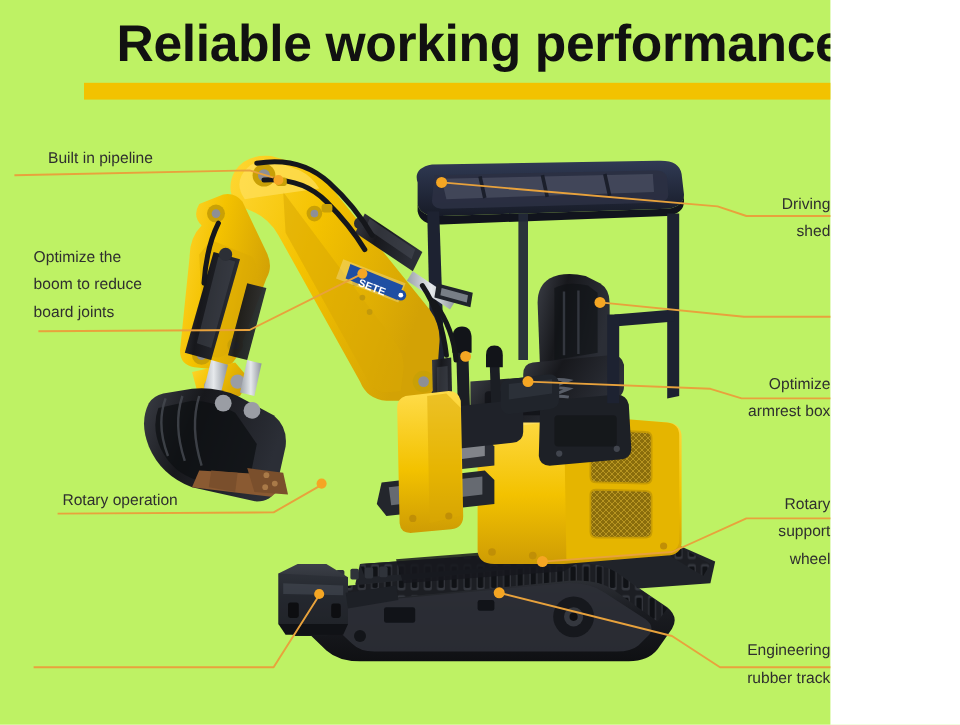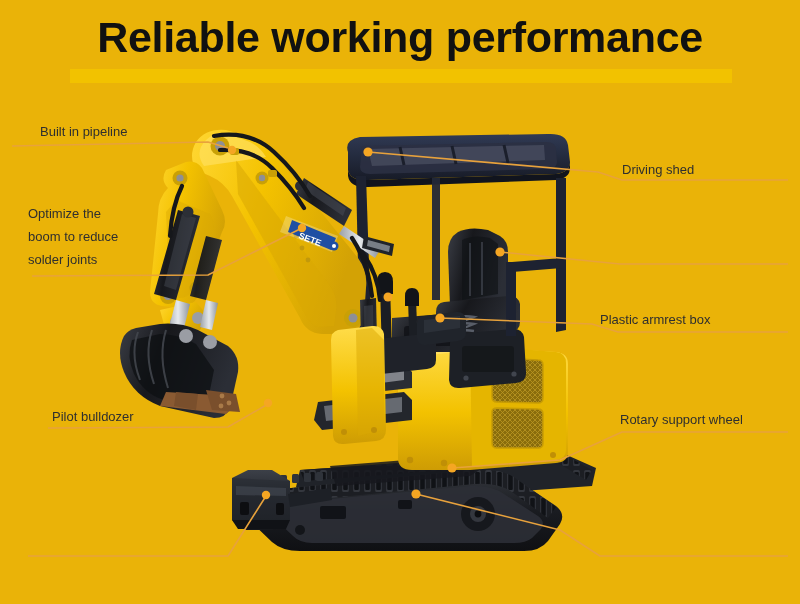--- a/index.html
+++ b/index.html
@@ -3,21 +3,21 @@
 <meta charset="utf-8">
 <style>
   html,body{margin:0;padding:0;}
   body{
     width:800px;height:604px;
     background:#ffffff;
     font-family:"Liberation Sans", sans-serif;
     overflow:hidden;
     position:relative;
   }
-  #stage{position:relative;width:800px;height:604px;overflow:hidden;background:#eab308;}
+  #stage{position:relative;width:692px;height:604px;overflow:hidden;background:#bef264;}
 
   
   .title{
     position:absolute;left:0;top:12px;width:800px;
     text-align:center;
     font-size:43px;font-weight:bold;color:#111;
     letter-spacing:-0.3px;
     line-height:50px;
     white-space:nowrap;
   }
@@ -27,21 +27,21 @@
   }
 
   
   .label{
     position:absolute;
     color:#2f2f2f;
     font-size:13px;
     line-height:23px;
     white-space:pre-line;
   }
-  .label.r{text-align:left;}
+  .label.r{text-align:right;}
 
   
   svg.layer{position:absolute;left:0;top:0;width:800px;height:604px;overflow:visible;}
   svg.lines{pointer-events:none;}
 </style>
 </head>
 <body>
 
 <div id="stage">
 
@@ -400,26 +400,27 @@
       <circle cx="440" cy="318" r="4.6"></circle>
       <circle cx="452" cy="468" r="4.6"></circle>
       <circle cx="416" cy="494" r="4.6"></circle>
     </g>
   </svg>
 
   <div class="label" style="left:40px;  top:120px;">Built in pipeline</div>
 
   <div class="label" style="left:28px;  top:202px;">Optimize the
 boom to reduce
-solder joints</div>
-
-  <div class="label" style="left:52px;  top:405px;">Pilot bulldozer</div>
+board joints</div>
+
+  <div class="label" style="left:52px;  top:405px;">Rotary operation</div>
 
 
   <div class="label r" style="left:622px; top:158px;">Driving shed</div>
 
 
-  <div class="label r" style="left:600px; top:308px;">Plastic armrest box</div>
+  <div class="label r" style="left:600px; top:308px;">Optimize armrest box</div>
 
   <div class="label r" style="left:620px; top:408px;">Rotary support wheel</div>
 
+  <div class="label r" style="left:594px; top:530px;">Engineering rubber track</div>
 
 </div>
 
 </body></html>

